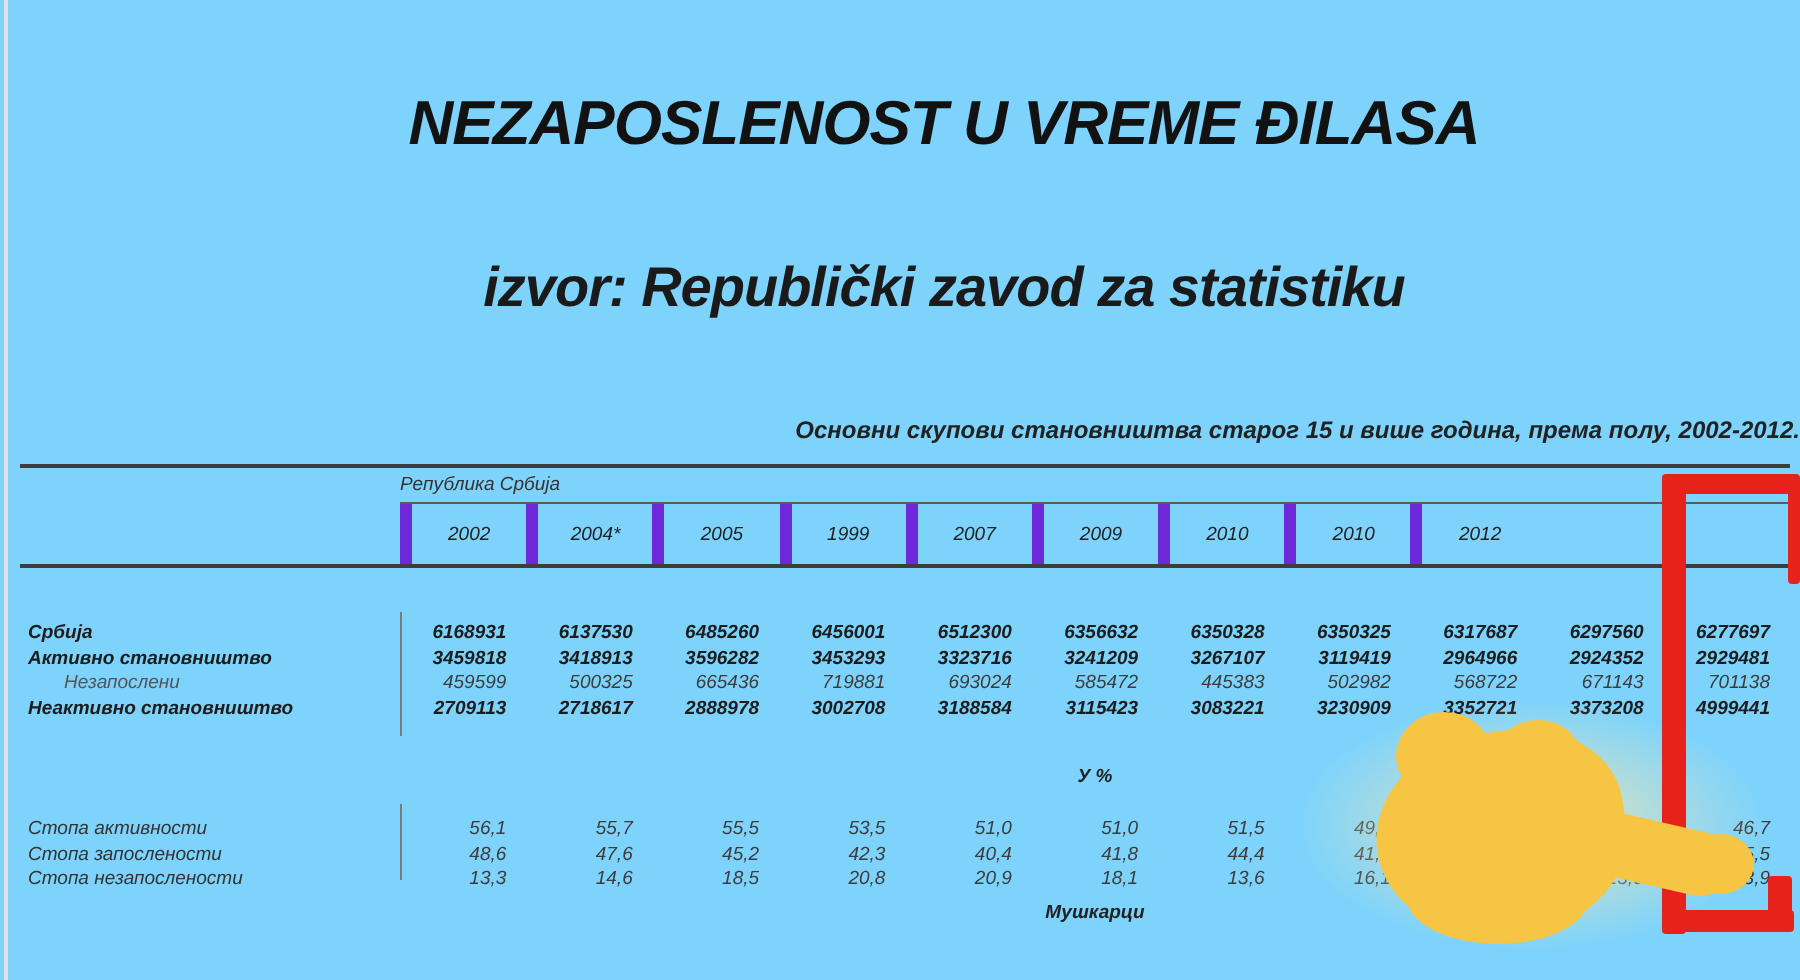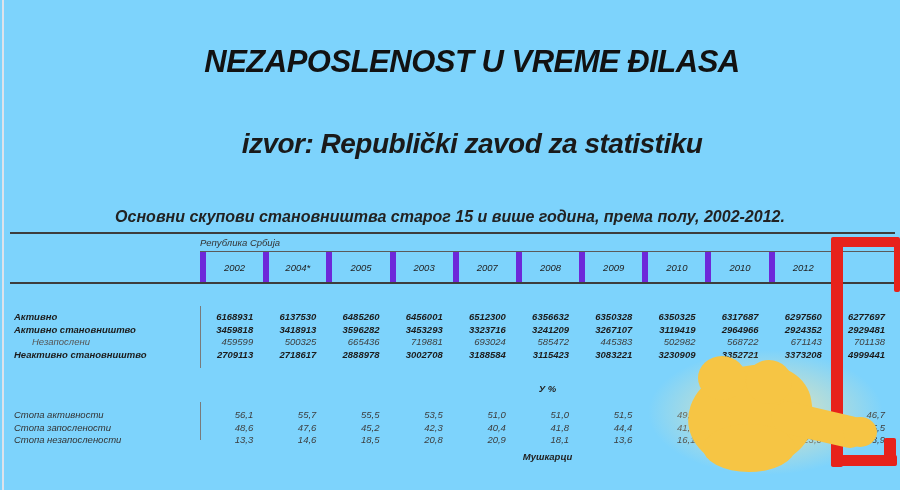--- a/index.html
+++ b/index.html
@@ -4,22 +4,22 @@
 <style>
   html,body{margin:0;padding:0;}
   body{width:900px;height:490px;font-family:"Liberation Sans",sans-serif;background:#f4f4f6;}
   .page{position:relative;width:900px;height:490px;background:#7dd3fc;overflow:hidden;color:#151515;font-style:italic;}
   .edge-line{position:absolute;left:2px;top:0;bottom:0;width:2px;background:#dde2ea;}
 
   .title{position:absolute;top:44px;left:0;width:900px;text-align:center;
          font-size:31px;font-weight:bold;letter-spacing:-0.5px;color:#121212;transform:translateX(22px);}
   .subtitle{position:absolute;top:128px;left:0;width:900px;text-align:center;
          font-size:28px;font-weight:bold;letter-spacing:-0.5px;color:#1a1a1a;transform:translateX(22px);}
-  .caption{position:absolute;top:208px;left:0;width:900px;text-align:center;
-         font-size:16px;font-weight:bold;color:#222;}
+  .caption{position:absolute;top:208px;left:0;width:900px;text-align:right;
+         font-size:12px;font-weight:bold;color:#222;}
 
   .table{position:absolute;left:10px;top:230px;width:885px;height:245px;font-size:9.5px;z-index:2;}
   .rule-top{position:absolute;top:2px;left:0;width:100%;height:2px;background:#3d3d3d;}
   .region-label{position:absolute;top:7px;left:190px;width:695px;color:#333;}
   .region-underline{position:absolute;top:21px;left:190px;width:695px;height:1px;background:#5a5a5a;}
   .years-row{position:absolute;top:22px;left:190px;width:695px;height:30px;
              display:grid;grid-template-columns:repeat(11,1fr);}
   .year-cell{border-left:6px solid #6d28d9;display:flex;align-items:center;justify-content:center;color:#222;}
   .rule-thick{position:absolute;top:52px;left:0;width:100%;height:2px;background:#3d3d3d;}
 
@@ -68,34 +68,33 @@
   <div class="caption">Основни скупови становништва старог 15 и више година, према полу, 2002-2012.</div>
 
   <div class="table">
     <div class="rule-top"></div>
     <div class="region-label">Република Србија</div>
     <div class="region-underline"></div>
     <div class="years-row">
         <div class="year-cell">2002</div>
         <div class="year-cell">2004*</div>
         <div class="year-cell">2005</div>
-        <div class="year-cell">2003</div>
+        <div class="year-cell">1999</div>
         <div class="year-cell">2007</div>
-        <div class="year-cell">2008</div>
         <div class="year-cell">2009</div>
         <div class="year-cell">2010</div>
         <div class="year-cell">2010</div>
         <div class="year-cell">2012</div>
       </div>
     <div class="rule-thick"></div>
     <div class="vline body"></div>
     <div class="vline rates"></div>
     <div class="body-rows">
         <div class="data-row">
-          <div class="cell label bold">Активно</div>
+          <div class="cell label bold">Србија</div>
           <div class="cell num bold">6168931</div>
           <div class="cell num bold">6137530</div>
           <div class="cell num bold">6485260</div>
           <div class="cell num bold">6456001</div>
           <div class="cell num bold">6512300</div>
           <div class="cell num bold">6356632</div>
           <div class="cell num bold">6350328</div>
           <div class="cell num bold">6350325</div>
           <div class="cell num bold">6317687</div>
           <div class="cell num bold">6297560</div>

